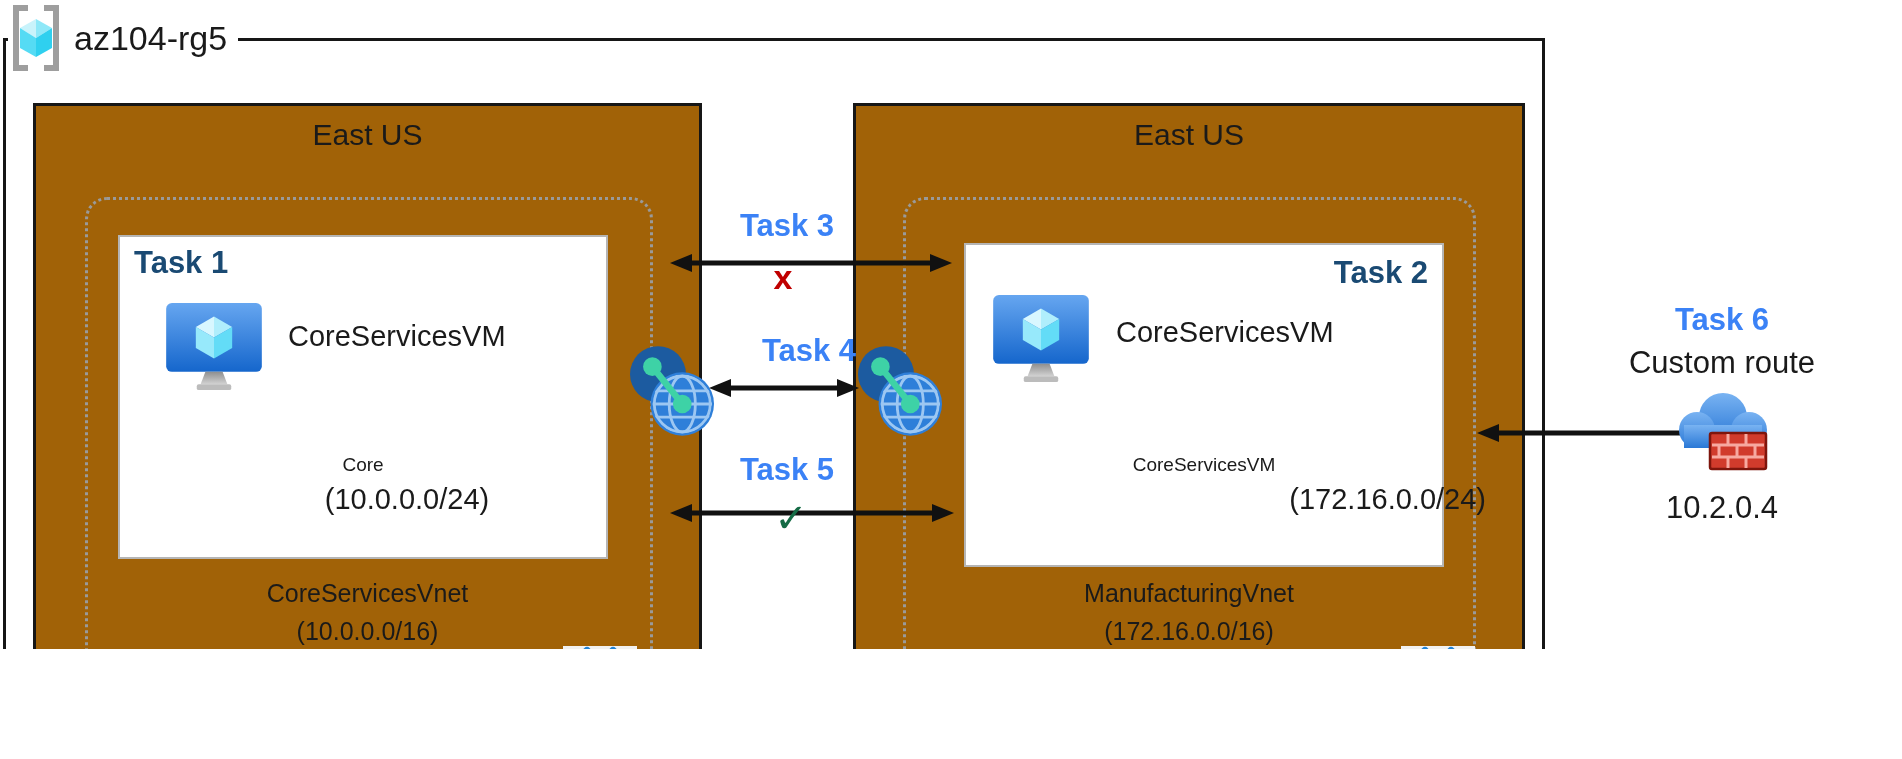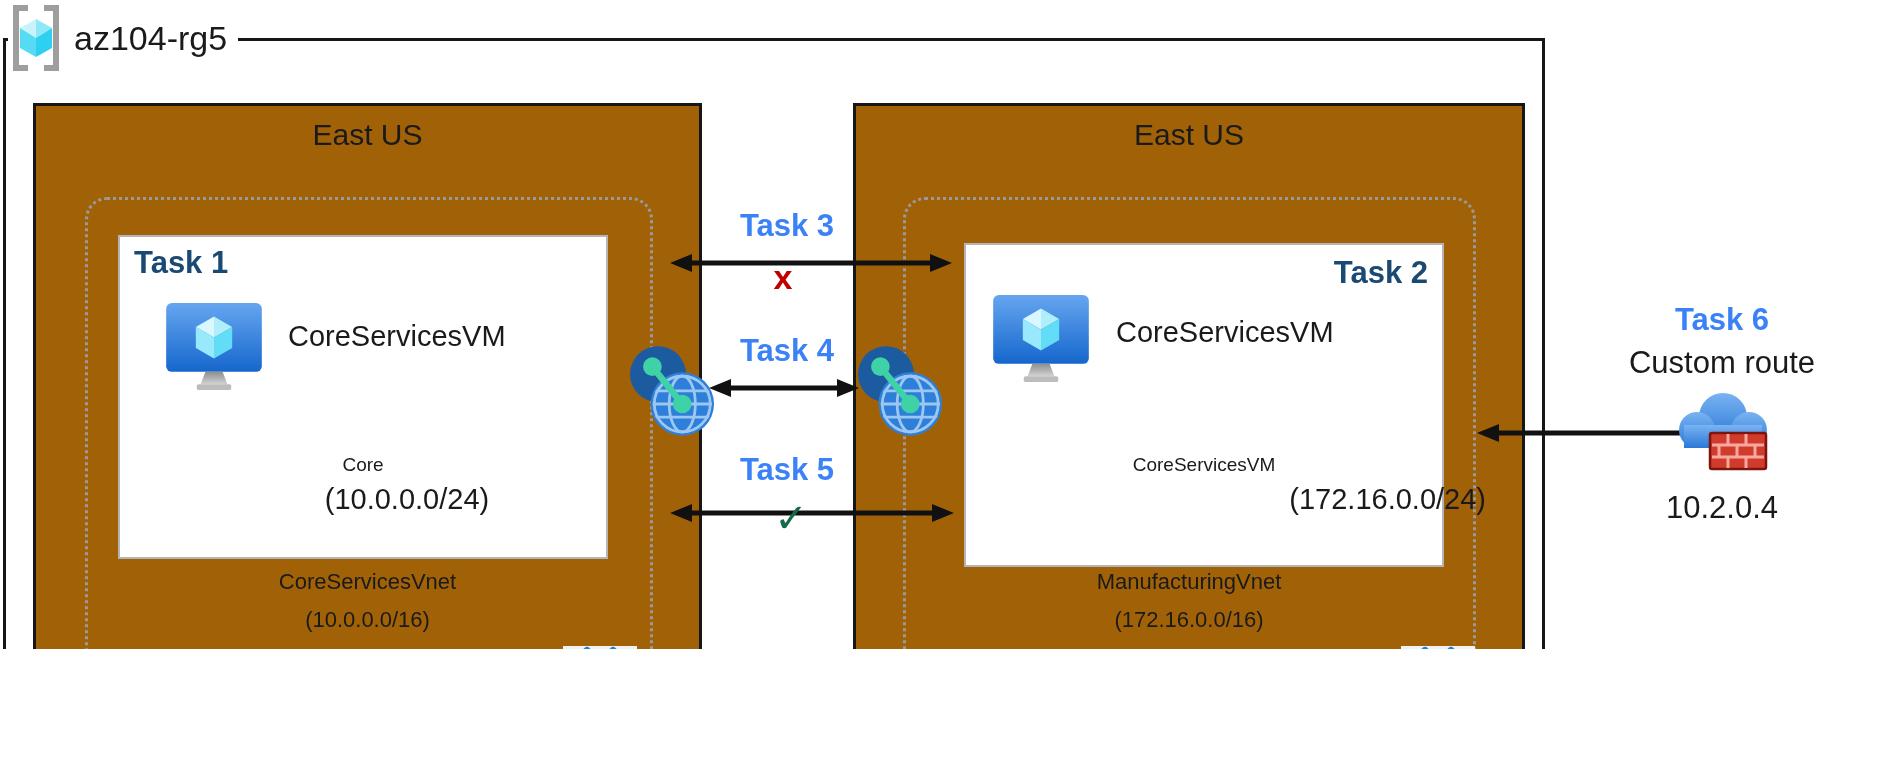--- a/index.html
+++ b/index.html
@@ -27,21 +27,21 @@
   
   .subnet{background:#fff;border:2px solid #b5b5b5;box-sizing:border-box;}
   .subnet-left{left:82px;top:129px;width:490px;height:324px;}
   .subnet-right{left:108px;top:137px;width:480px;height:324px;}
 
   .task-label{font-weight:bold;color:#1a4a73;font-size:31px;line-height:40px;white-space:nowrap;}
   .vm-name{font-size:29px;line-height:42px;white-space:nowrap;}
   .center-text{left:0;width:100%;text-align:center;}
   .subnet-name{font-size:19px;line-height:38px;margin-top:13px;}
   .subnet-cidr{font-size:29px;line-height:38px;padding-left:44px;}
-  .vnet-label{top:457px;font-size:22px;line-height:38px;}
+  .vnet-label{top:468px;font-size:25px;line-height:38px;}
   .vnet-icon{width:74px;height:42px;background:#f2f2f2;}
 
   
   .conn-label{transform:translateX(-50%);font-weight:bold;color:#3b82f6;font-size:31px;line-height:40px;white-space:nowrap;}
   .marker-x{left:783px;top:258px;transform:translateX(-50%);font-size:34px;line-height:38px;font-weight:bold;color:#c00000;}
   .marker-check{left:791px;top:496px;transform:translateX(-50%);font-size:40px;line-height:44px;color:#156b45;}
   .custom-route-title{left:1722px;top:344px;transform:translateX(-50%);font-size:31px;line-height:38px;white-space:nowrap;}
   .ip-label{left:1722px;top:489px;transform:translateX(-50%);font-size:31px;line-height:38px;white-space:nowrap;}
 </style>
 </head>
@@ -197,21 +197,21 @@
   </div>
 
   <div class="abs conn-label" style="left:787px;top:206px;z-index:7;">Task 3</div>
   <svg class="abs" style="left:670px;top:254px;z-index:7;" width="282" height="18">
     <line x1="14" y1="9" x2="268" y2="9" stroke="#111" stroke-width="5"></line>
     <polygon points="0,9 22,0 22,18" fill="#111"></polygon>
     <polygon points="282,9 260,0 260,18" fill="#111"></polygon>
   </svg>
   <div class="abs marker-x" style="z-index:7;">x</div>
 
-  <div class="abs conn-label" style="left:787px;top:331px;z-index:7;">Task 4</div>
+  <div class="abs conn-label" style="left:809px;top:331px;z-index:7;">Task 4</div>
   <svg class="abs" style="left:709px;top:379px;z-index:7;" width="150" height="18">
     <line x1="14" y1="9" x2="136" y2="9" stroke="#111" stroke-width="5"></line>
     <polygon points="0,9 22,0 22,18" fill="#111"></polygon>
     <polygon points="150,9 128,0 128,18" fill="#111"></polygon>
   </svg>
 
   <div class="abs conn-label" style="left:787px;top:450px;z-index:7;">Task 5</div>
   <svg class="abs" style="left:670px;top:504px;z-index:7;" width="284" height="18">
     <line x1="14" y1="9" x2="270" y2="9" stroke="#111" stroke-width="5"></line>
     <polygon points="0,9 22,0 22,18" fill="#111"></polygon>

